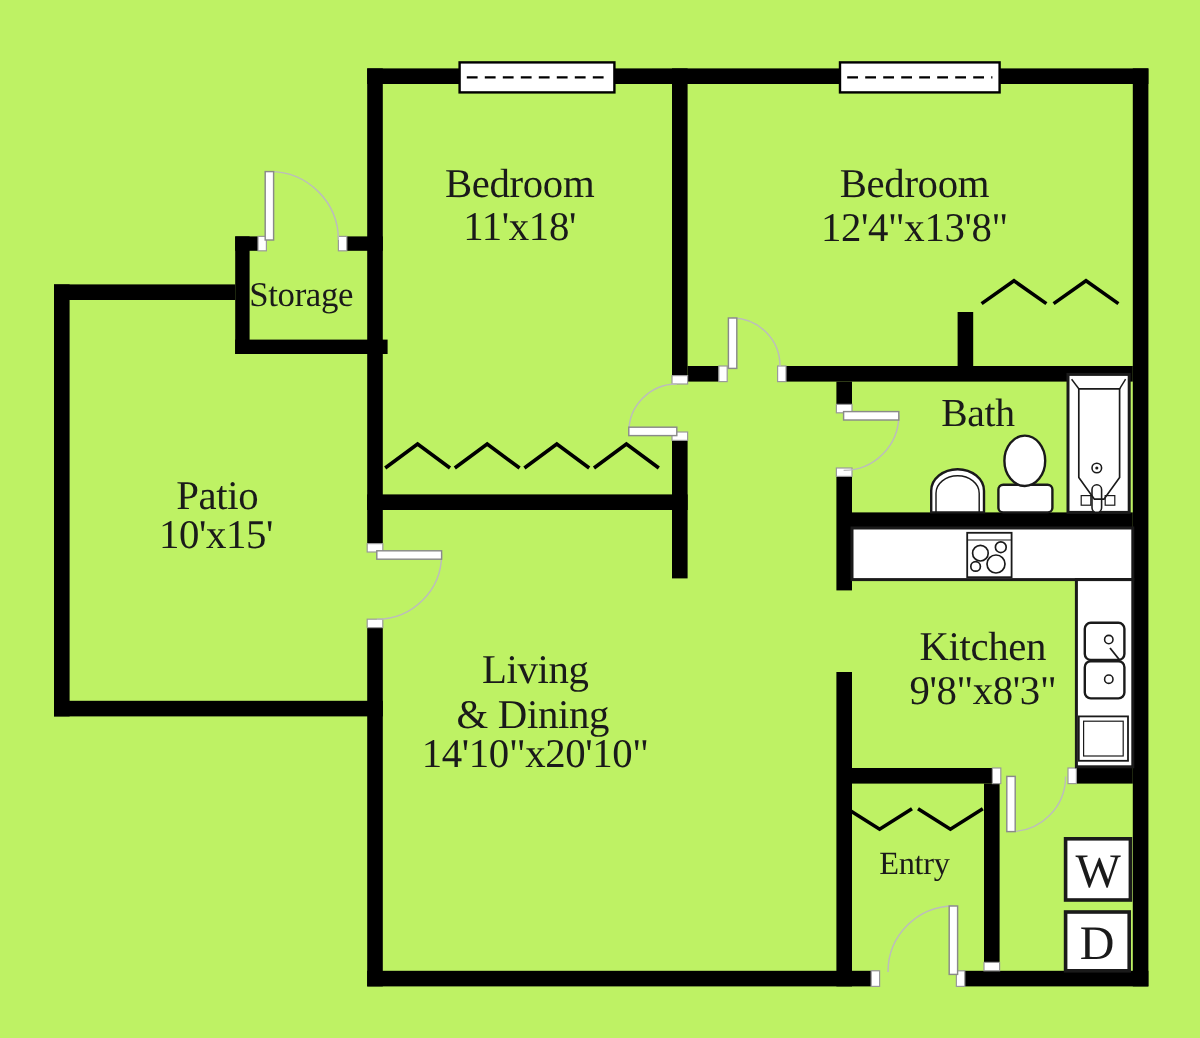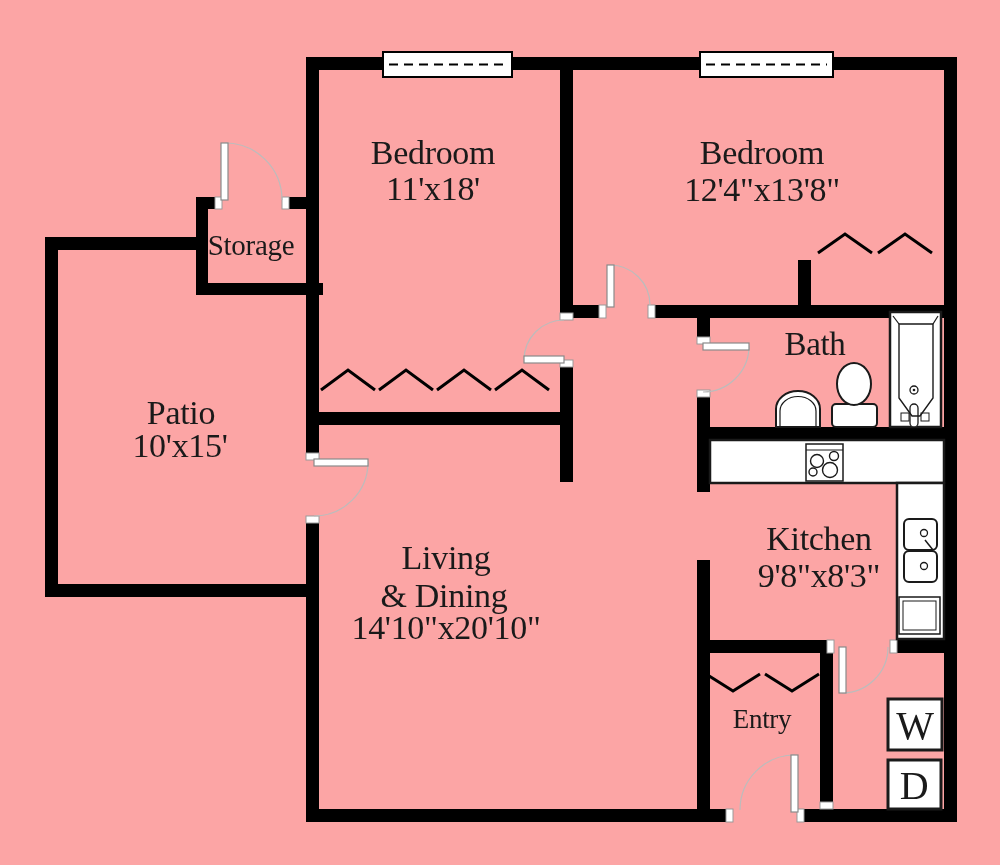--- a/index.html
+++ b/index.html
@@ -1,16 +1,16 @@
 <!DOCTYPE html>
 <html><head>
 <meta charset="utf-8">
 <style>
   html,body{margin:0;padding:0;background:#ffffff;}
-  .stage{position:relative;width:1000px;height:865px;background:#fca5a5;overflow:hidden;}
+  .stage{position:relative;width:1000px;height:865px;background:#bef264;overflow:hidden;}
   svg text{font-family:"Liberation Serif","DejaVu Serif",serif;fill:#1a1a1a;letter-spacing:-0.3px;}
 </style>
 </head>
 <body>
 
 <div class="stage">
   <svg id="fp" viewBox="0 0 1000 865" width="1000" height="865" role="img">
       <rect x="306" y="57" width="651" height="13" fill="#000000"></rect>
       <rect x="944" y="57" width="13" height="765" fill="#000000"></rect>
       <rect x="306" y="809" width="427" height="13" fill="#000000"></rect>

